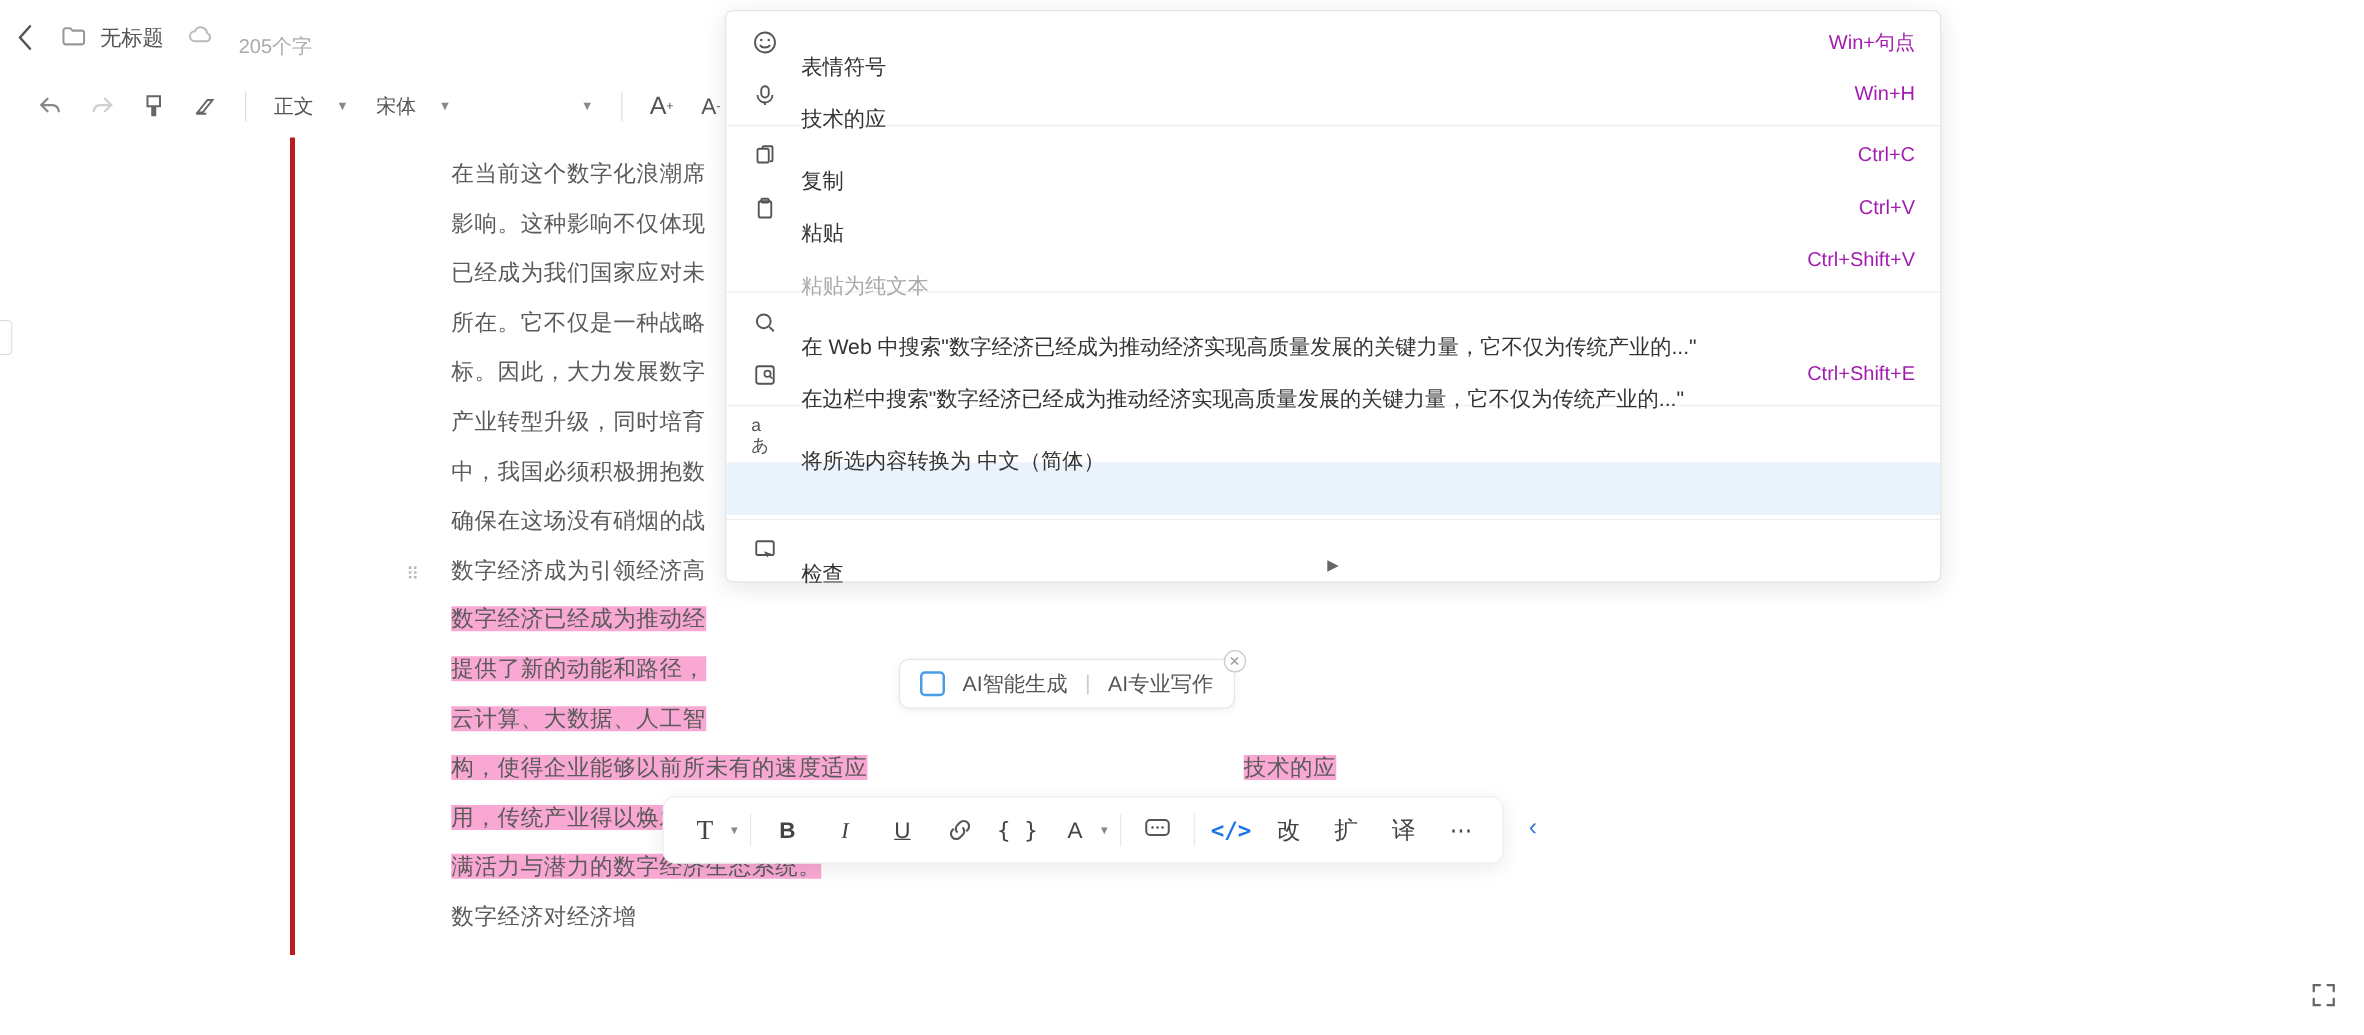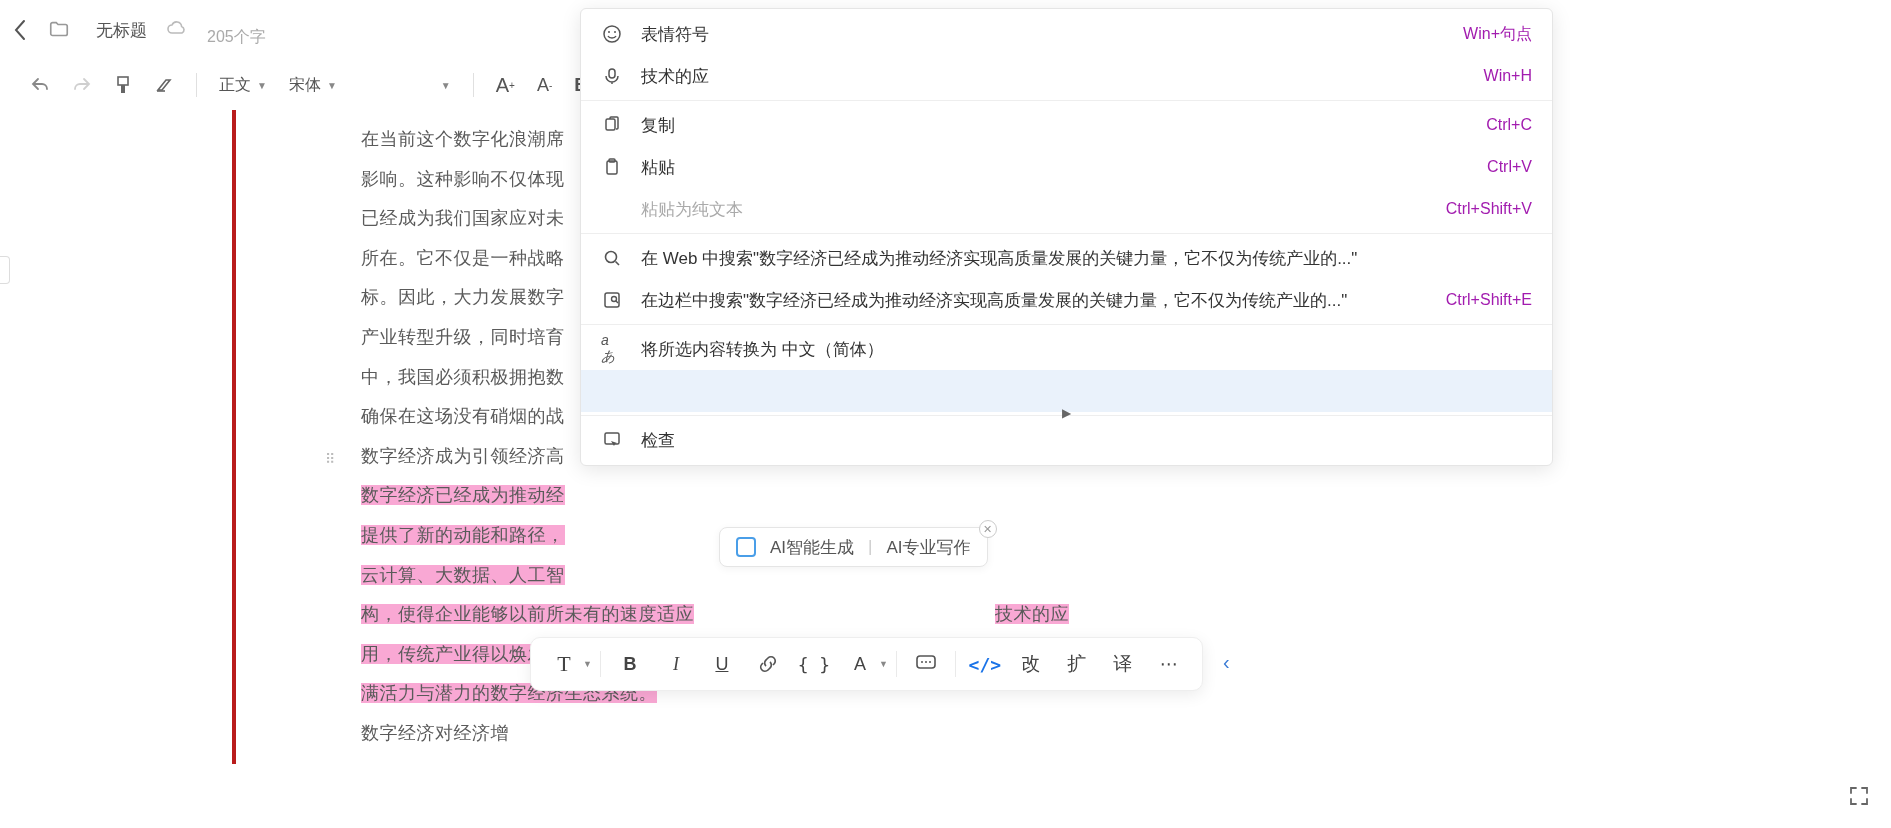--- a/index.html
+++ b/index.html
@@ -1,29 +1,29 @@
 <!DOCTYPE html>
 <html><head>
 <meta charset="utf-8">
 <style>
 * { margin: 0; padding: 0; box-sizing: border-box; font-family: "Microsoft YaHei", "PingFang SC", sans-serif; }
 body { width: 1891px; height: 828px; background: #fff; overflow: hidden; position: relative; color: #333; }
 
 
 .header { height: 60px; display: flex; align-items: center; padding: 0 10px; gap: 18px; }
 .back-btn { width: 20px; height: 20px; display: flex; align-items: center; justify-content: center; color: #555; }
-.doc-title { display: flex; align-items: center; gap: 26px; color: #555; font-size: 17px; }
+.doc-title { display: flex; align-items: center; gap: 10px; color: #555; font-size: 17px; }
 .doc-icon { width: 22px; height: 22px; color: #999; }
 .cloud-icon { width: 24px; height: 24px; color: #bbb; }
 .word-count { color: #aaa; font-size: 16px; margin-top: 14px; }
 
 
 .toolbar { height: 50px; display: flex; align-items: center; padding-left: 30px; gap: 22px; font-size: 16px; color: #555; }
 .tool-btn { display: flex; align-items: center; justify-content: center; cursor: pointer; }
-.tool-sel { display: flex; align-items: center; gap: 6px; cursor: pointer; }
+.tool-sel { display: flex; align-items: center; gap: 18px; cursor: pointer; }
 .tool-caret { font-size: 10px; color: #888; }
 .tool-divider { width: 1px; height: 24px; background: #e0e0e0; }
 .tool-blank { width: 60px; }
 
 
 .side-stub { position: absolute; left: 0; top: 256px; width: 10px; height: 28px; border: 1px solid #ddd; border-left: none; border-radius: 0 4px 4px 0; background: #fff; }
 
 
 .doc-area { position: absolute; left: 232px; top: 110px; width: 1020px; }
 .doc-text { padding: 10px 125px 10px 125px; font-size: 18px; line-height: 2.2; color: #5a5a5a; letter-spacing: 0.5px; }
@@ -38,21 +38,21 @@
 .ai-sep { color: #ccc; }
 .ai-close { position: absolute; right: -10px; top: -8px; width: 18px; height: 18px; border-radius: 50%; border: 1px solid #ccc; background: #fff; font-size: 11px; display: flex; align-items: center; justify-content: center; color: #999; }
 
 
 .ctx-menu { position: absolute; left: 580px; top: 8px; width: 973px; background: #fff; border: 1px solid #e5e5e5; border-radius: 6px; box-shadow: 0 4px 20px rgba(0,0,0,0.1); padding: 4px 0; font-size: 17px; color: #333; z-index: 10; }
 .ctx-item { height: 42px; display: flex; align-items: center; padding: 0 20px; gap: 18px; cursor: pointer; }
 .ctx-item.hovered { background: #eaf2fb; flex-direction: column; }
 .ctx-item.disabled { color: #aaa; cursor: default; }
 .ctx-icon { width: 22px; display: flex; align-items: center; justify-content: center; color: #555; flex-shrink: 0; }
 .ctx-icon.blank { width: 22px; }
-.ctx-label { flex: 1; white-space: nowrap; overflow: hidden; text-overflow: ellipsis; }
+.ctx-label { flex: 1; white-space: nowrap; overflow: hidden; text-overflow: ellipsis; margin-top: 39px; }
 .ctx-shortcut { color: #a21caf; font-size: 16px; }
 .ctx-arrow { color: #666; font-size: 12px; }
 .ctx-div { height: 1px; background: #eee; margin: 3px 0; }
 
 
 .float-bar { position: absolute; left: 530px; top: 637px; height: 54px; display: flex; align-items: center; background: #fff; border: 1px solid #eee; border-radius: 10px; box-shadow: 0 4px 16px rgba(0,0,0,0.08); padding: 0 12px; gap: 4px; font-size: 18px; }
 .fb-btn { width: 42px; height: 42px; display: flex; align-items: center; justify-content: center; cursor: pointer; color: #444; border-radius: 6px; }
 .fb-div { width: 1px; height: 26px; background: #eaeaea; margin: 0 4px; }
 .fb-caret { font-size: 9px; color: #888; margin-left: -6px; }
 .fb-cn { font-size: 19px; font-weight: 500; }
@@ -233,21 +233,21 @@
           <rect x="3" y="3" width="14" height="14" rx="2" fill="none" stroke="#555" stroke-width="1.5"></rect>
           <circle cx="12" cy="9" r="2.5" fill="none" stroke="#555" stroke-width="1.4"></circle>
           <line x1="14" y1="11" x2="16" y2="13" stroke="#555" stroke-width="1.4"></line>
         </svg>
       </span>
     <span class="ctx-label">在边栏中搜索"数字经济已经成为推动经济实现高质量发展的关键力量，它不仅为传统产业的..."</span>
     <span class="ctx-shortcut">Ctrl+Shift+E</span>
   </div>
   <div class="ctx-div"></div>
   <div class="ctx-item">
-    <span class="ctx-icon" style="font-size:14px;color:#555;font-style:italic;">aあ</span>
+    <span class="ctx-icon" style="font-size:14px;color:#555;">aあ</span>
     <span class="ctx-label">将所选内容转换为 中文（简体）</span>
   </div>
   <div class="ctx-item hovered">
     <span class="ctx-icon blank"></span>
     <span class="ctx-label">书写方向</span>
     <span class="ctx-arrow">▶</span>
   </div>
   <div class="ctx-div"></div>
   <div class="ctx-item">
     <span class="ctx-icon">

